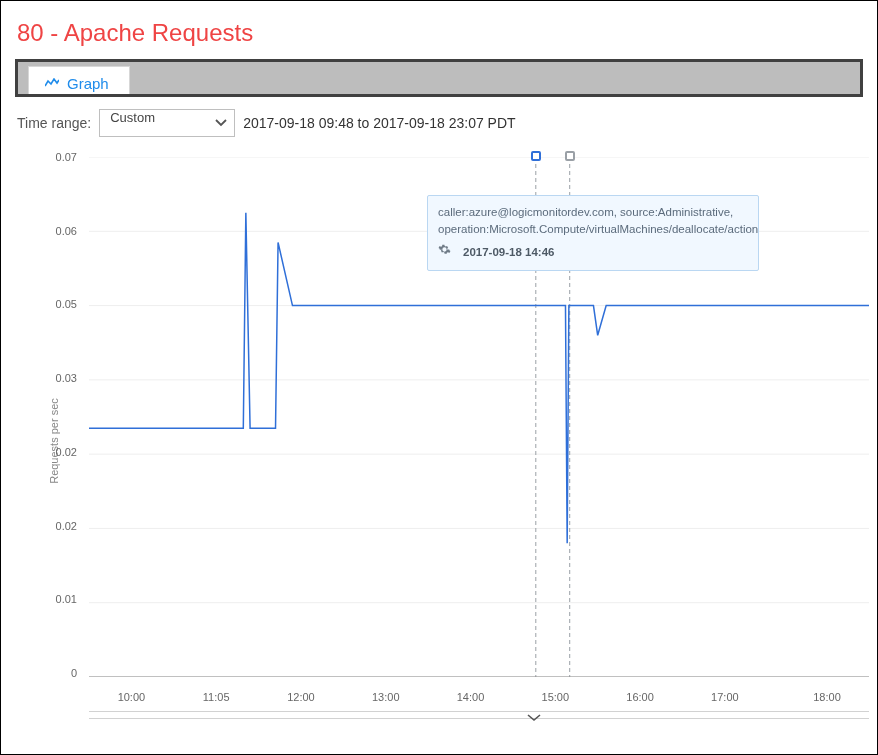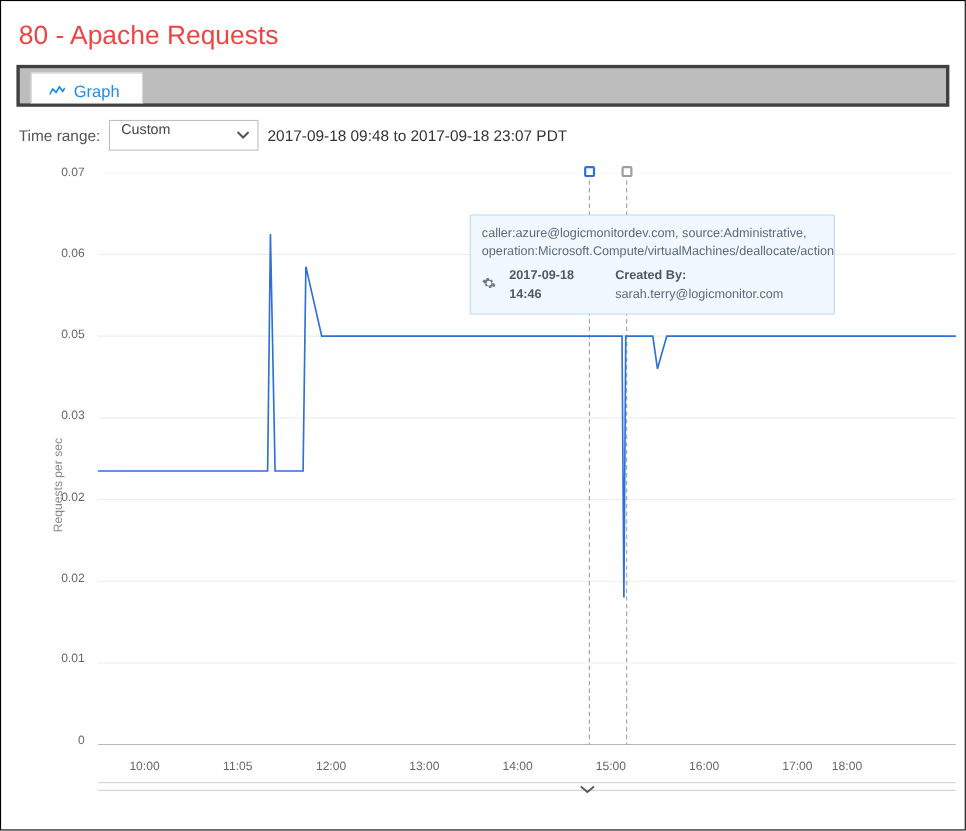--- a/index.html
+++ b/index.html
@@ -232,38 +232,34 @@
 
     <div class="tooltip">
       <div>caller:azure@logicmonitordev.com, source:Administrative, operation:Microsoft.Compute/virtualMachines/deallocate/action</div>
       <div class="row2">
         <span class="gear">
           <svg width="13" height="13" viewBox="0 0 24 24">
               <path fill="#6f7b87" d="M12 8a4 4 0 100 8 4 4 0 000-8zm9 4a7 7 0 01-.1 1.2l2.1 1.6-2 3.5-2.5-1a7 7 0 01-2 .1l-.4 2.6h-4l-.4-2.6a7 7 0 01-2-.9l-2.5 1-2-3.5 2.1-1.6A7 7 0 013 12a7 7 0 01.1-1.2L1 9.2l2-3.5 2.5 1a7 7 0 012-.9L7.9 3h4l.4 2.6a7 7 0 012 .9l2.5-1 2 3.5-2.1 1.6c.1.4.1.8.1 1.2z"></path>
             </svg>
         </span>
         <span class="ts">2017-09-18 14:46</span>
-        <span style="margin-left:6px;">
-          <span class="cb">Created By:</span>
-          <span>sarah.terry@logicmonitor.com</span>
-        </span>
       </div>
     </div>
   </div>
 
   <div class="xticks" id="xticks">
       <span style="left: 42.3913px;">10:00</span>
       <span style="left: 127.174px;">11:05</span>
       <span style="left: 211.957px;">12:00</span>
       <span style="left: 296.739px;">13:00</span>
       <span style="left: 381.522px;">14:00</span>
       <span style="left: 466.304px;">15:00</span>
       <span style="left: 551.087px;">16:00</span>
       <span style="left: 635.87px;">17:00</span>
-      <span style="left: 681px;">18:00</span>
+      <span style="left: 738px;">18:00</span>
     </div>
 
   <div class="scrubber">
     <span class="chev-down">
       <svg width="16" height="10" viewBox="0 0 16 10">
           <polyline points="2,2 8,7 14,2" fill="none" stroke="#555" stroke-width="1.6"></polyline>
         </svg>
     </span>
   </div>
 </div>

